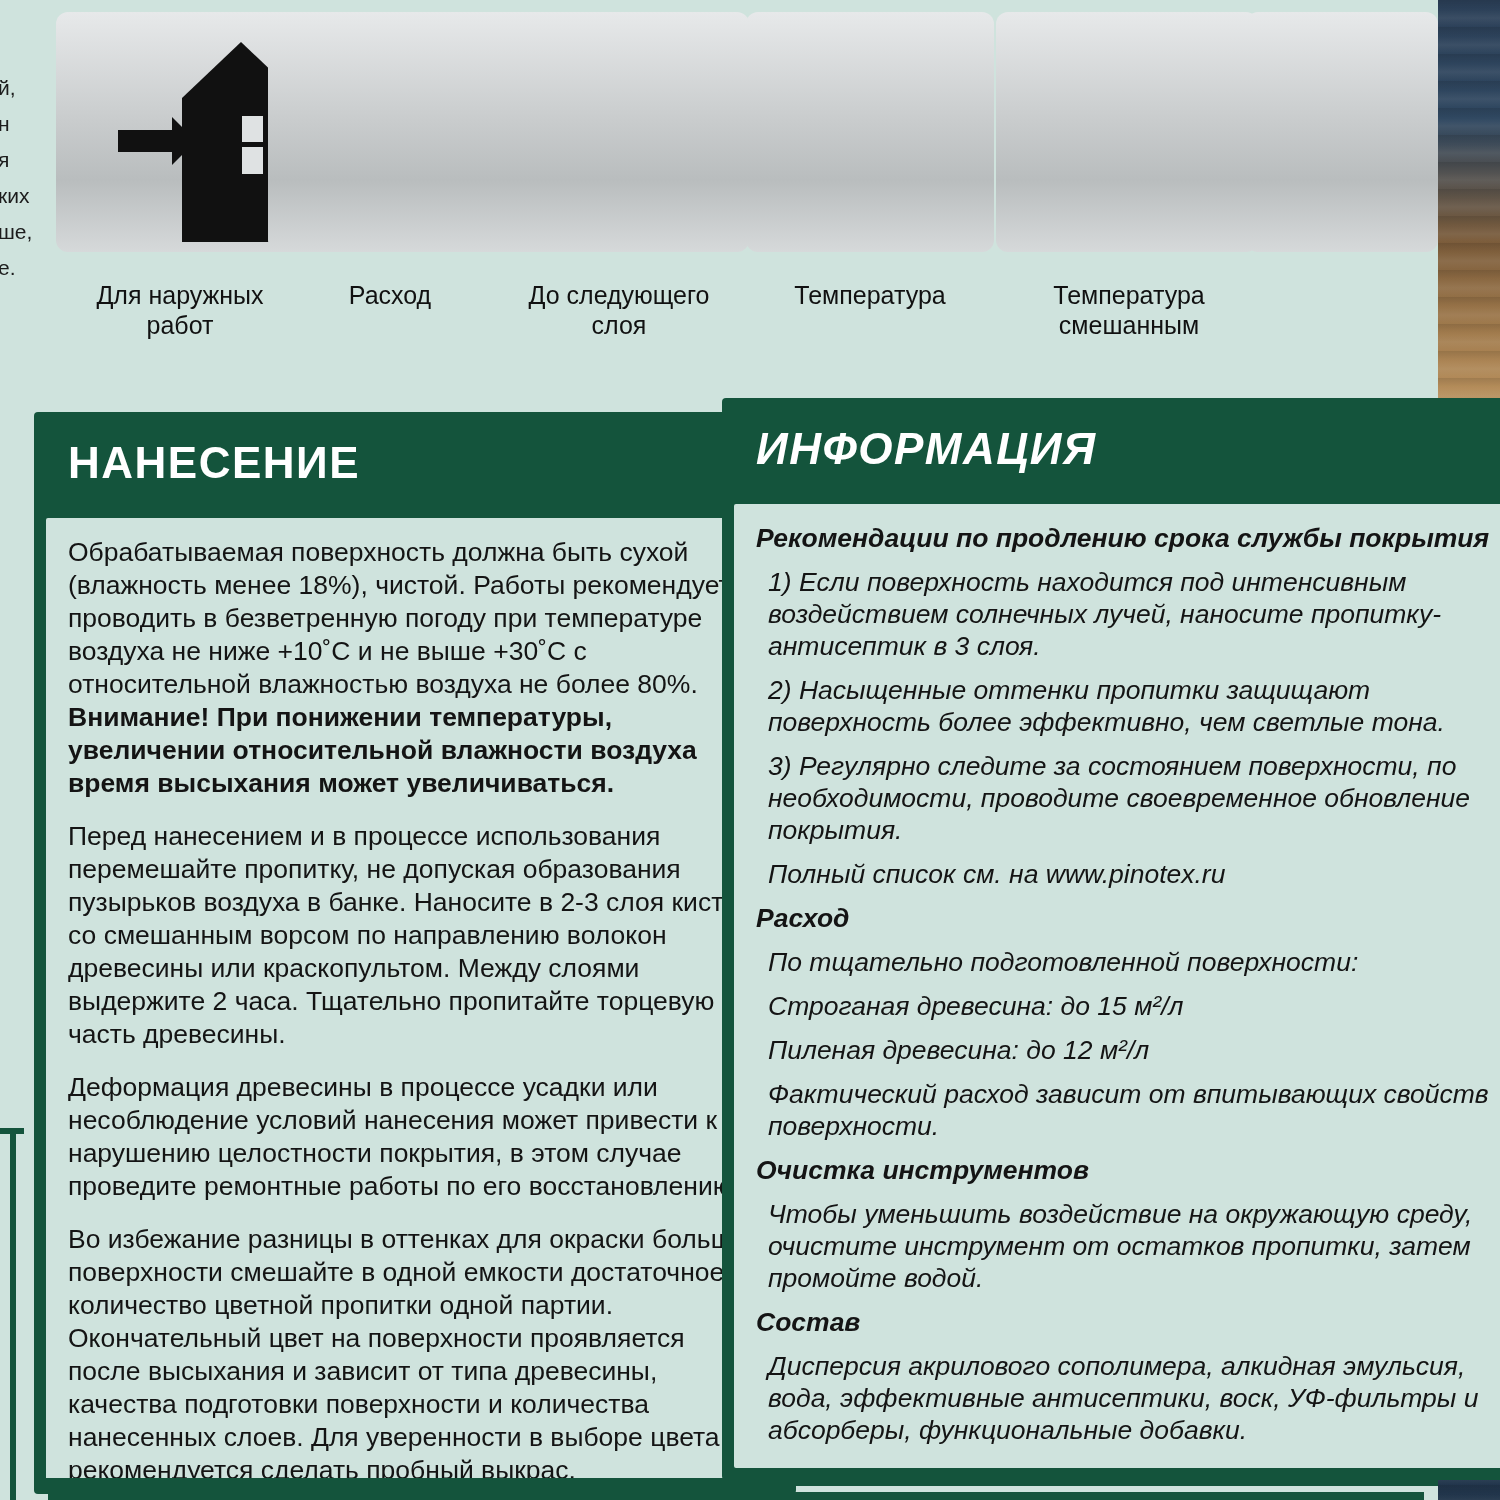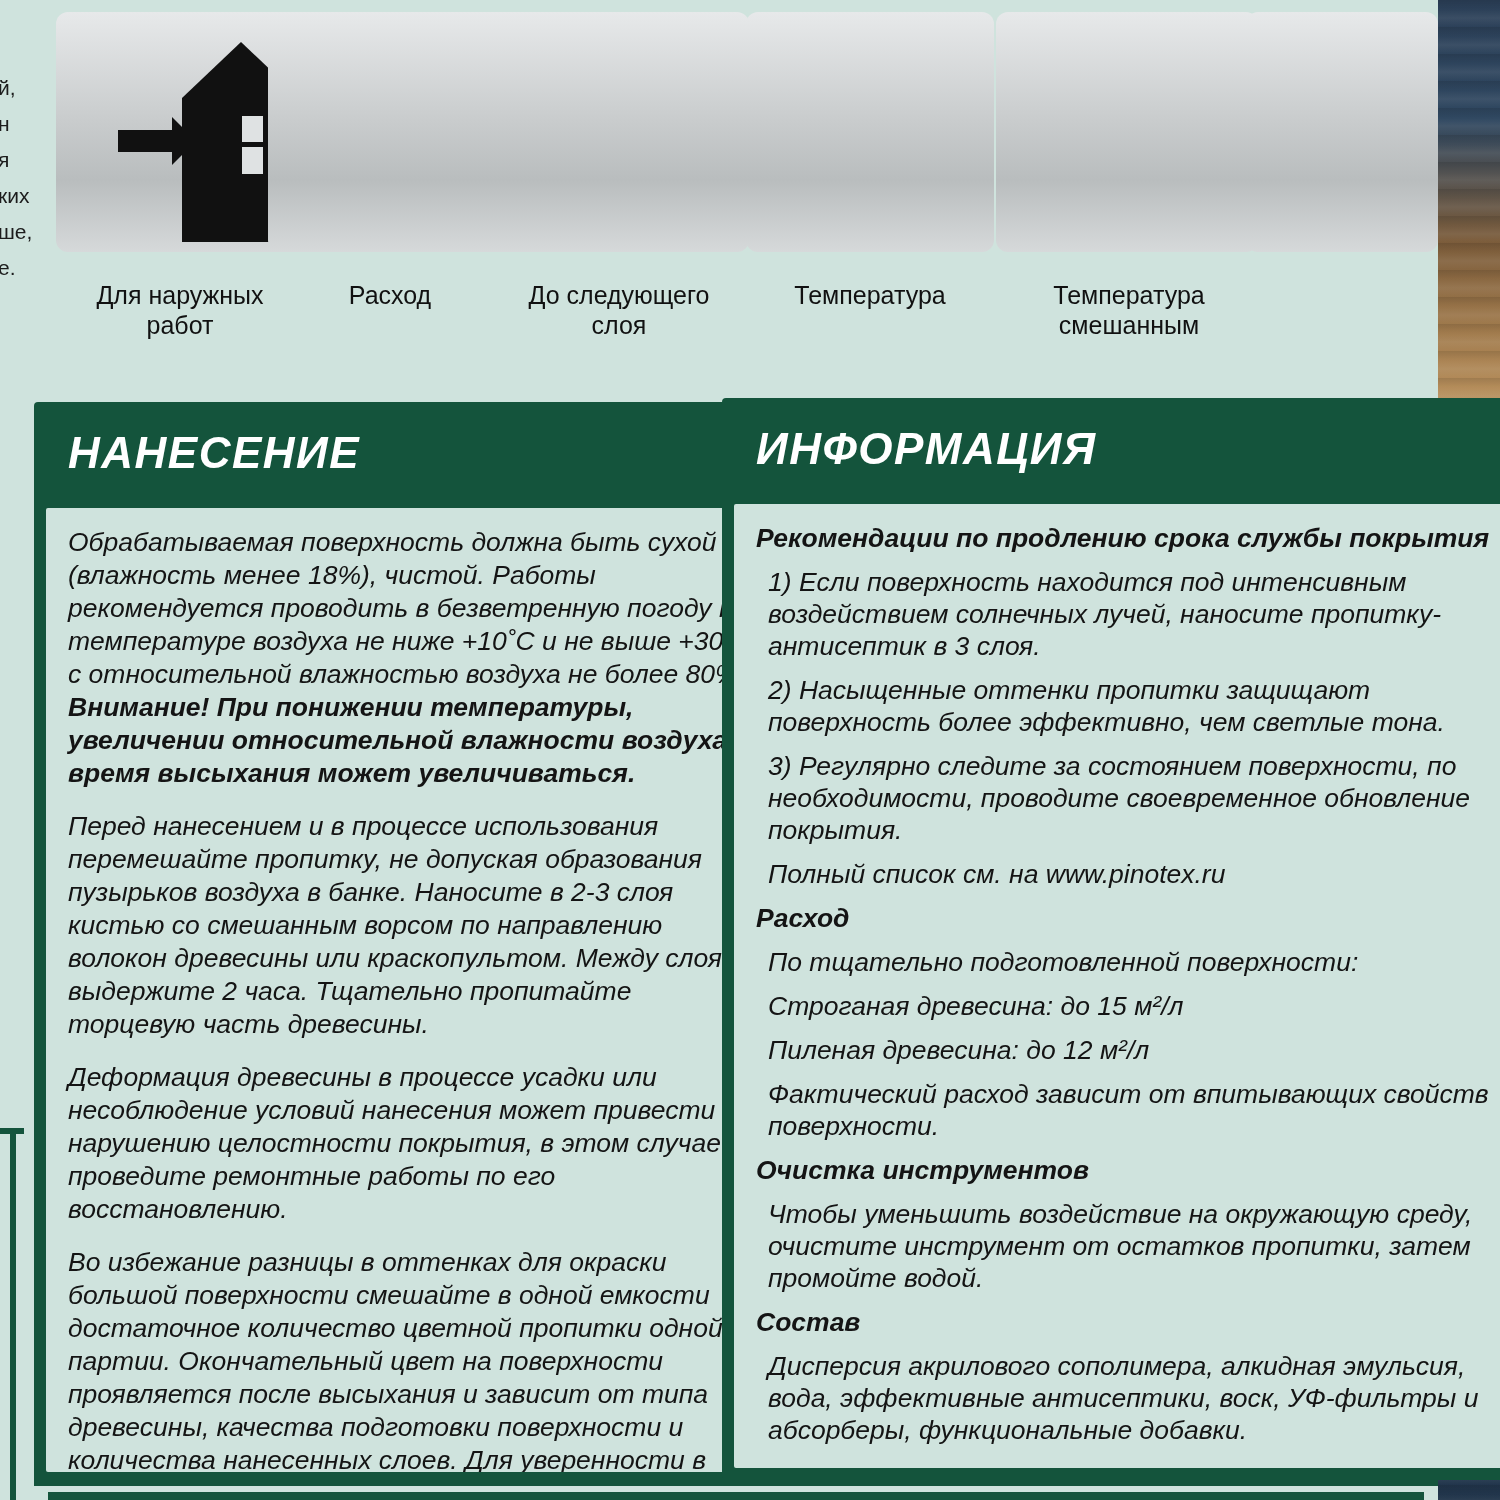--- a/index.html
+++ b/index.html
@@ -327,21 +327,21 @@
       
     </div>
     <div class="icon-caption" style="left:950px; top:280px; width:290px; white-space:pre-line;">Температура
 смешанным</div>
 
     <div class="icon-tile" style="left:1212px; width:192px;">
       
     </div>
   </div>
 
-  <div class="panel" style="left:34px; top:402px; width:762px; height:1082px;font-style:italic;">
+  <div class="panel" style="left:34px; top:412px; width:762px; height:1082px;">
     <div class="panel-title">НАНЕСЕНИЕ</div>
     <div class="panel-body">
       <p class="para"><span>Обрабатываемая поверхность должна быть сухой (влажность менее 18%), чистой. Работы рекомендуется проводить в безветренную погоду при температуре воздуха не ниже +10˚C и не выше +30˚C с относительной влажностью воздуха не более 80%. </span><b>Внимание! При понижении температуры, увеличении относительной влажности воздуха время высыхания может увеличиваться.</b></p>
       <p class="para">Перед нанесением и в процессе использования перемешайте пропитку, не допуская образования пузырьков воздуха в банке. Наносите в 2-3 слоя кистью со смешанным ворсом по направлению волокон древесины или краскопультом. Между слоями выдержите 2 часа. Тщательно пропитайте торцевую часть древесины.</p>
       <p class="para">Деформация  древесины в процессе усадки или несоблюдение условий нанесения может привести к нарушению целостности покрытия, в этом случае проведите ремонтные работы по его восстановлению.</p>
       <p class="para tight">Во избежание разницы в оттенках для окраски большой поверхности смешайте в одной емкости достаточное количество цветной пропитки одной партии. Окончательный цвет на поверхности проявляется после высыхания и зависит от типа древесины, качества подготовки поверхности и количества нанесенных слоев. Для уверенности в выборе цвета рекомендуется сделать пробный выкрас.</p>
     </div>
   </div>
 
   <div class="panel" style="left:722px; top:398px; width:832px; height:1082px;font-style:italic;">

